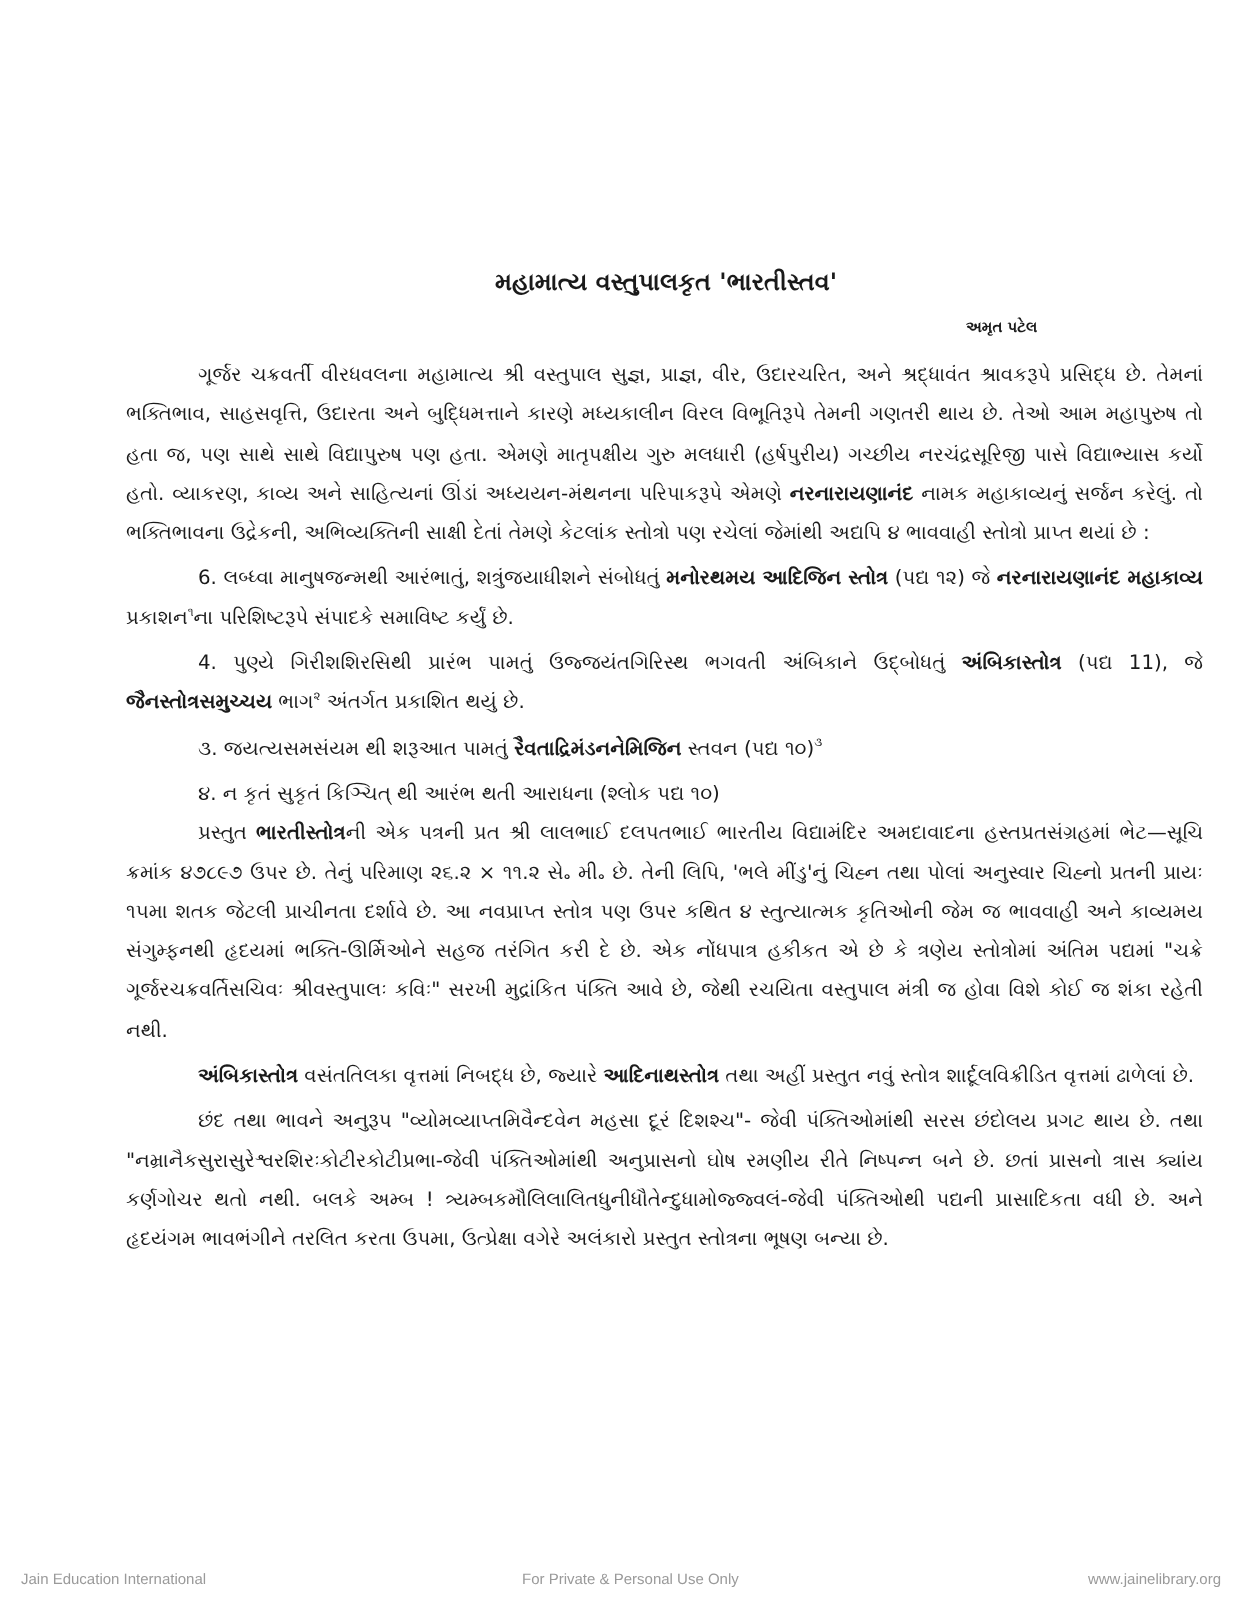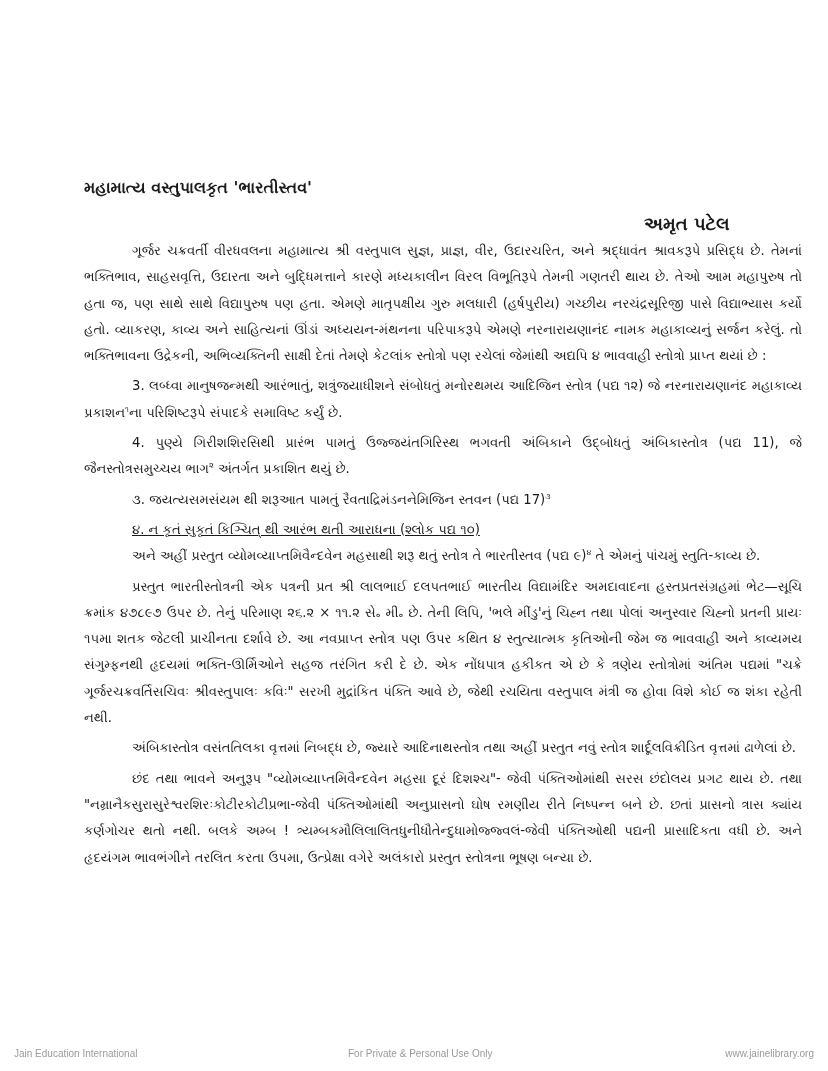--- a/index.html
+++ b/index.html
@@ -1,50 +1,49 @@
 <!DOCTYPE html>
 <html><head>
   <meta charset="utf-8">
   <style>
     html, body { margin:0; padding:0; }
     body { width:828px; height:1071px; background:#ffffff; position:relative; overflow:hidden;
       font-family:"DejaVu Sans", sans-serif; color:#1a1a1a; }
     .page { position:absolute; left:84px; top:0; width:720px; }
-    .title { position:absolute; top:178px; left:0; width:720px; text-align:left; font-size:16px; font-weight:bold; }
-    .author { position:absolute; top:213px; left:560px; font-size:18px; font-weight:bold; }
+    .title { position:absolute; top:178px; left:0; width:720px; text-align:center; font-size:16px; font-weight:bold; }
+    .author { position:absolute; top:213px; left:560px; font-size:10px; font-weight:bold; }
     .body { position:absolute; top:238px; left:0; width:718px; font-size:13.2px; line-height:26.3px; text-align:justify; }
     .body p { margin:0 0 4px 0; text-indent:48px; }
-    .body p.tight { margin-bottom:0;text-decoration:underline; }
-    b { font-weight:normal;margin-top:35px; }
+    .body p.tight { margin-bottom:0; }
+    b { font-weight:bold;margin-top:35px; }
     sup { font-size:8px; line-height:0; }
     .footer { position:absolute; top:1048px; left:0; width:828px; height:16px; font-family:"Liberation Sans", sans-serif; font-size:10px; color:#9a9a9a; }
     .footer span { position:absolute; top:0; }
     .f-left { left:14px; }
     .f-center { left:348px; }
     .f-right { right:14px;margin-left:26px; }
   </style>
 </head>
 <body>
 
 <div class="page">
   <div class="title">મહામાત્ય વસ્તુપાલકૃત 'ભારતીસ્તવ'</div>
   <div class="author">અમૃત પટેલ</div>
 
   <div class="body">
     <p><span>ગૂર્જર ચક્રવર્તી વીરધવલના મહામાત્ય શ્રી વસ્તુપાલ સુજ્ઞ, પ્રાજ્ઞ, વીર, ઉદારચરિત, અને શ્રદ્ધાવંત શ્રાવકરૂપે પ્રસિદ્ધ છે. તેમનાં ભક્તિભાવ, સાહસવૃત્તિ, ઉદારતા અને બુદ્ધિમત્તાને કારણે મધ્યકાલીન વિરલ વિભૂતિરૂપે તેમની ગણતરી થાય છે. તેઓ આમ મહાપુરુષ તો હતા જ, પણ સાથે સાથે વિદ્યાપુરુષ પણ હતા. એમણે માતૃપક્ષીય ગુરુ મલધારી (હર્ષપુરીય) ગચ્છીય નરચંદ્રસૂરિજી પાસે વિદ્યાભ્યાસ કર્યો હતો. વ્યાકરણ, કાવ્ય અને સાહિત્યનાં ઊંડાં અધ્યયન-મંથનના પરિપાકરૂપે એમણે </span><b>નરનારાયણાનંદ</b><span> નામક મહાકાવ્યનું સર્જન કરેલું. તો ભક્તિભાવના ઉદ્રેકની, અભિવ્યક્તિની સાક્ષી દેતાં તેમણે કેટલાંક સ્તોત્રો પણ રચેલાં જેમાંથી અદ્યપિ ૪ ભાવવાહી સ્તોત્રો પ્રાપ્ત થયાં છે :</span></p>
 
-    <p><span>3. લબ્ધ્વા માનુષજન્મથી આરંભાતું, શત્રુંજયાધીશને સંબોધતું </span><b>મનોરથમય આદિજિન સ્તોત્ર</b><span> (પદ્ય ૧૨) જે </span><b>નરનારાયણાનંદ મહાકાવ્ય</b><span> પ્રકાશન</span><sup>૧</sup><span>ના પરિશિષ્ટરૂપે સંપાદકે સમાવિષ્ટ કર્યું છે.</span></p>
+    <p><span>6. લબ્ધ્વા માનુષજન્મથી આરંભાતું, શત્રુંજયાધીશને સંબોધતું </span><b>મનોરથમય આદિજિન સ્તોત્ર</b><span> (પદ્ય ૧૨) જે </span><b>નરનારાયણાનંદ મહાકાવ્ય</b><span> પ્રકાશન</span><sup>૧</sup><span>ના પરિશિષ્ટરૂપે સંપાદકે સમાવિષ્ટ કર્યું છે.</span></p>
 
     <p><span>4. પુણ્યે ગિરીશશિરસિથી પ્રારંભ પામતું ઉજ્જયંતગિરિસ્થ ભગવતી અંબિકાને ઉદ્બોધતું </span><b>અંબિકાસ્તોત્ર</b><span> (પદ્ય 11), જે </span><b>જૈનસ્તોત્રસમુચ્ચય</b><span> ભાગ</span><sup>૨</sup><span> અંતર્ગત પ્રકાશિત થયું છે.</span></p>
 
-    <p><span>૩. જયત્યસમસંયમ થી શરૂઆત પામતું </span><b>રૈવતાદ્રિમંડનનેમિજિન</b><span> સ્તવન (પદ્ય 17)</span><sup>૩</sup></p>
+    <p><span>૩. જયત્યસમસંયમ થી શરૂઆત પામતું </span><b>રૈવતાદ્રિમંડનનેમિજિન</b><span> સ્તવન (પદ્ય ૧૦)</span><sup>૩</sup></p>
 
     <p class="tight">૪. ન કૃતં સુકૃતં કિઞ્ચિત્ થી આરંભ થતી આરાધના (શ્લોક પદ્ય ૧૦)</p>
 
-    <p><span>અને અહીં પ્રસ્તુત વ્યોમવ્યાપ્તમિવૈન્દવેન મહસાથી શરૂ થતું સ્તોત્ર તે </span><b>ભારતીસ્તવ</b><span> (પદ્ય ૯)</span><sup>૪</sup><span> તે એમનું પાંચમું સ્તુતિ-કાવ્ય છે.</span></p>
 
     <p><span>પ્રસ્તુત </span><b>ભારતીસ્તોત્ર</b><span>ની એક પત્રની પ્રત શ્રી લાલભાઈ દલપતભાઈ ભારતીય વિદ્યામંદિર અમદાવાદના હસ્તપ્રતસંગ્રહમાં ભેટ—સૂચિ ક્રમાંક ૪૭૮૯૭ ઉપર છે. તેનું પરિમાણ ૨૬.૨ × ૧૧.૨ સે૰ મી૰ છે. તેની લિપિ, 'ભલે મીંડુ'નું ચિહ્ન તથા પોલાં અનુસ્વાર ચિહ્નો પ્રતની પ્રાયઃ ૧૫મા શતક જેટલી પ્રાચીનતા દર્શાવે છે. આ નવપ્રાપ્ત સ્તોત્ર પણ ઉપર કથિત ૪ સ્તુત્યાત્મક કૃતિઓની જેમ જ ભાવવાહી અને કાવ્યમય સંગુમ્ફનથી હૃદયમાં ભક્તિ-ઊર્મિઓને સહજ તરંગિત કરી દે છે. એક નોંધપાત્ર હકીકત એ છે કે ત્રણેય સ્તોત્રોમાં અંતિમ પદ્યમાં "ચક્રે ગૂર્જરચક્રવર્તિસચિવઃ શ્રીવસ્તુપાલઃ કવિઃ" સરખી મુદ્રાંકિત પંક્તિ આવે છે, જેથી રચયિતા વસ્તુપાલ મંત્રી જ હોવા વિશે કોઈ જ શંકા રહેતી નથી.</span></p>
 
     <p><b>અંબિકાસ્તોત્ર</b><span> વસંતતિલકા વૃત્તમાં નિબદ્ધ છે, જ્યારે </span><b>આદિનાથસ્તોત્ર</b><span> તથા અહીં પ્રસ્તુત નવું સ્તોત્ર શાર્દૂલવિક્રીડિત વૃત્તમાં ઢાળેલાં છે.</span></p>
 
     <p>છંદ તથા ભાવને અનુરૂપ "વ્યોમવ્યાપ્તમિવૈન્દવેન મહસા દૂરં દિશશ્ચ"- જેવી પંક્તિઓમાંથી સરસ છંદોલય પ્રગટ થાય છે. તથા "નમ્રાનૈકસુરાસુરેશ્વરશિરઃકોટીરકોટીપ્રભા-જેવી પંક્તિઓમાંથી અનુપ્રાસનો ઘોષ રમણીય રીતે નિષ્પન્ન બને છે. છતાં પ્રાસનો ત્રાસ ક્યાંય કર્ણગોચર થતો નથી. બલકે અમ્બ ! ત્ર્યમ્બકમૌલિલાલિતધુનીધૌતેન્દુધામોજ્જ્વલં-જેવી પંક્તિઓથી પદ્યની પ્રાસાદિકતા વધી છે. અને હૃદયંગમ ભાવભંગીને તરલિત કરતા ઉપમા, ઉત્પ્રેક્ષા વગેરે અલંકારો પ્રસ્તુત સ્તોત્રના ભૂષણ બન્યા છે.</p>
   </div>
 </div>
 
 <div class="footer">

